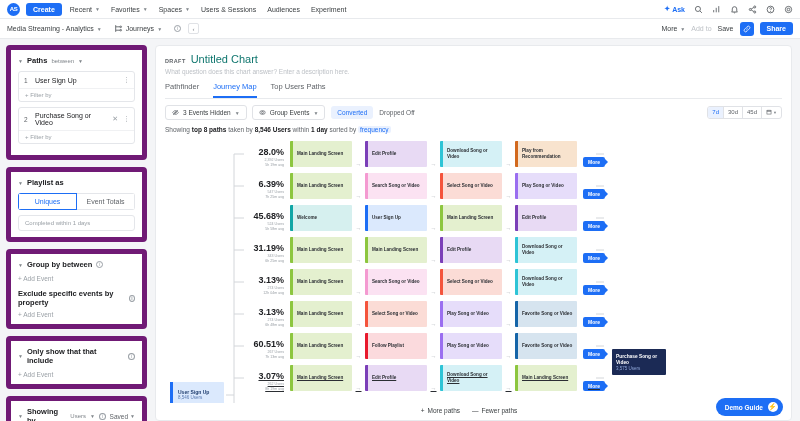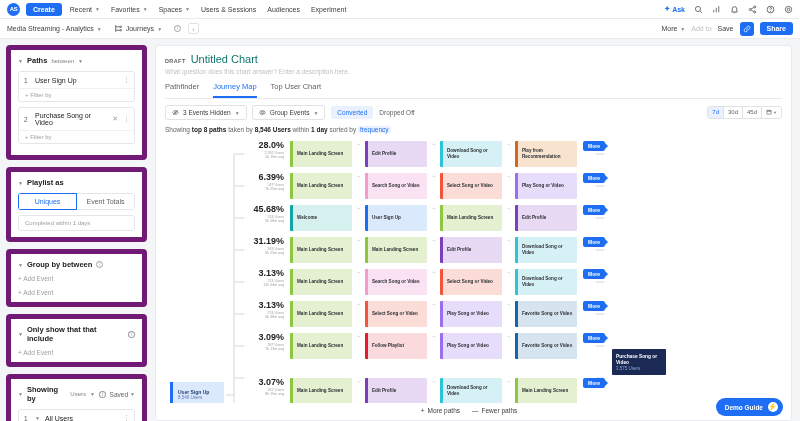--- a/index.html
+++ b/index.html
@@ -161,21 +161,21 @@
   .start-t2 { font-size: 4.5px; color: #5a7ab0; line-height: 1.3; }
   .end-node {
     position: absolute; left: 456px; top: 213px; width: 54px; height: 26px;
     background: #1b2a55; border-radius: 1px; padding: 5px 4px;
   }
   .end-t1 { font-size: 4.8px; color: #fff; font-weight: 600; line-height: 1.3; }
   .end-t2 { font-size: 4.5px; color: #8fa6d8; line-height: 1.3; }
 
   .row {
     position: absolute; left: 76px; right: 0; height: 26px;
-    display: flex; align-items: flex-start;
+    display: flex; align-items: flex-end;
   }
   .pct-col { width: 58px; text-align: right; padding-right: 6px; }
   .pct { font-size: 9px; font-weight: 700; color: #202124; line-height: 1.1; }
   .pct-sub { font-size: 3.6px; color: #9aa0a6; line-height: 1.25; }
   .node {
     width: 62px; height: 26px; display: flex; align-items: center;
     border-radius: 1px; overflow: hidden; flex-shrink: 0;
   }
   .node-bar { width: 3px; height: 100%; flex-shrink: 0; }
   .node-label {
@@ -364,20 +364,24 @@
       <div class="sub-note">Completed within 1 days</div>
     </div>
 
     <div class="card">
       <div class="card-head">
         <span class="tri">▼</span>
         <span class="card-title">Group by between</span>
         <span class="info-i">i</span>
       </div>
       <div class="add-event">+ Add Event</div>
+      <div class="section-sub">
+        <span>Exclude specific events by property</span>
+        <span class="info-i">i</span>
+      </div>
       <div class="add-event" style="margin-bottom:0">+ Add Event</div>
     </div>
 
     <div class="card">
       <div class="card-head">
         <span class="tri">▼</span>
         <span class="card-title">Only show that that include</span>
         <span class="info-i">i</span>
       </div>
       <div class="add-event" style="margin-bottom:0">+ Add Event</div>
@@ -416,21 +420,21 @@
 
       <div class="chart-head">
         <div class="title-row">
           <span class="draft-tag">DRAFT</span>
           <span class="chart-title">Untitled Chart</span>
         </div>
         <div class="chart-desc">What question does this chart answer? Enter a description here.</div>
         <div class="tabs">
           <div class="tab">Pathfinder</div>
           <div class="tab active">Journey Map</div>
-          <div class="tab">Top User Chart</div>
+          <div class="tab">Top Users Paths</div>
         </div>
       </div>
 
       <div class="toolbar">
         <div class="tb-btn">
           <span class="ic" style="width:7px;height:7px">
               <svg viewBox="0 0 16 16">
                 <path d="M1.5 8S4 3.5 8 3.5 14.5 8 14.5 8 12 12.5 8 12.5 1.5 8 1.5 8z"></path>
                 <circle cx="8" cy="8" r="1.8"></circle>
                 <line x1="2.5" y1="13.5" x2="13.5" y2="2.5"></line>
@@ -665,21 +669,21 @@
                 </div>
                 <div class="arrow">→</div>
                 <div class="node" style="background: rgb(214, 228, 239);">
                   <div class="node-bar" style="background: rgb(21, 101, 168);"></div>
                   <div class="node-label">Favorite Song or Video</div>
                 </div>
                 <div class="more-chip">More</div>
               </div>
               <div class="row" style="top: 197px;">
                 <div class="pct-col">
-                  <div class="pct">3.09%</div>
+                  <div class="pct">60.51%</div>
                   <div class="pct-sub">267 Users</div>
                   <div class="pct-sub">7h 13m avg</div>
                 </div>
                 <div class="node" style="background: rgb(228, 240, 207);">
                   <div class="node-bar" style="background: rgb(141, 198, 63);"></div>
                   <div class="node-label">Main Landing Screen</div>
                 </div>
                 <div class="arrow">→</div>
                 <div class="node" style="background: rgb(251, 218, 221);">
                   <div class="node-bar" style="background: rgb(232, 25, 44);"></div>
@@ -690,21 +694,21 @@
                   <div class="node-bar" style="background: rgb(154, 110, 240);"></div>
                   <div class="node-label">Play Song or Video</div>
                 </div>
                 <div class="arrow">→</div>
                 <div class="node" style="background: rgb(214, 228, 239);">
                   <div class="node-bar" style="background: rgb(21, 101, 168);"></div>
                   <div class="node-label">Favorite Song or Video</div>
                 </div>
                 <div class="more-chip">More</div>
               </div>
-              <div class="row" style="top: 242px;">
+              <div class="row" style="top: 229px; text-decoration: underline;">
                 <div class="pct-col">
                   <div class="pct">3.07%</div>
                   <div class="pct-sub">262 Users</div>
                   <div class="pct-sub">8h 19m avg</div>
                 </div>
                 <div class="node" style="background: rgb(228, 240, 207);">
                   <div class="node-bar" style="background: rgb(141, 198, 63);"></div>
                   <div class="node-label">Main Landing Screen</div>
                 </div>
                 <div class="arrow">→</div>

